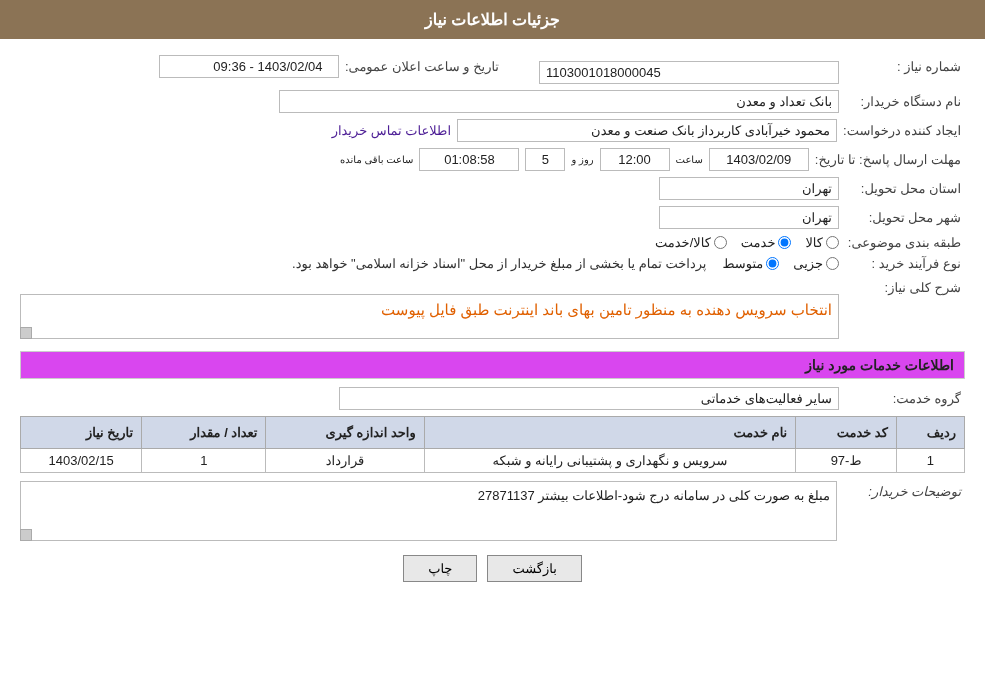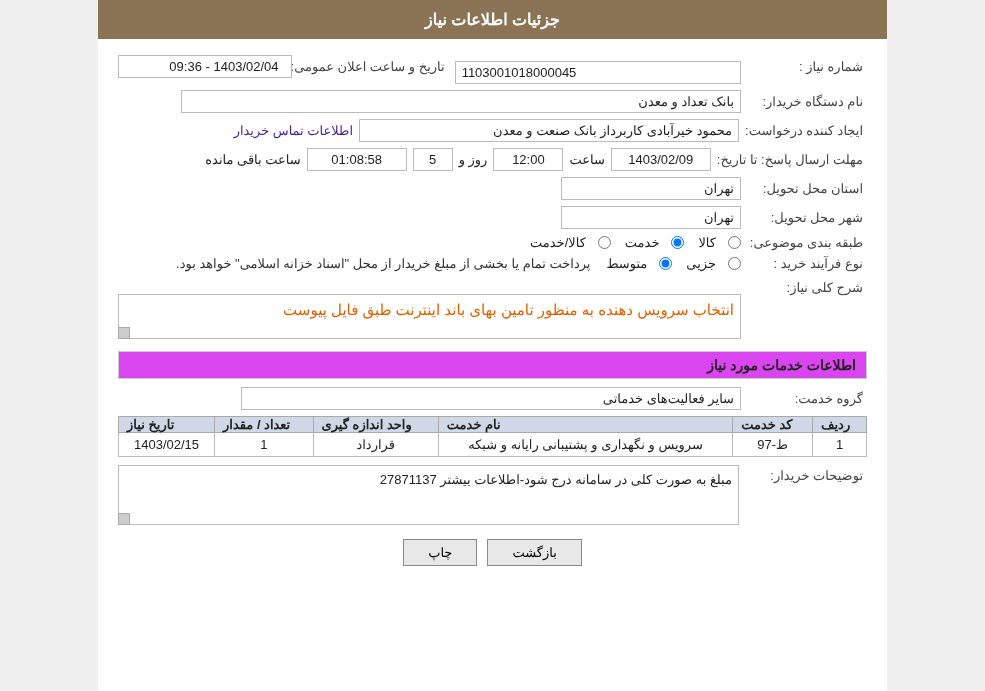--- a/index.html
+++ b/index.html
@@ -4,21 +4,21 @@
   <style>
     * { box-sizing: border-box; margin: 0; padding: 0; }
     body {
       font-family: Tahoma, Arial, sans-serif;
       font-size: 13px;
       background: #f0f0f0;
       direction: rtl;
       color: #222;
     }
     .page-container {
-      width: 789px;
+      width: 985px;
       min-height: 691px;
       background: #fff;
       margin: 0 auto;
     }
     .header-bar {
       background: #8B7355;
       color: #fff;
       text-align: center;
       padding: 10px 0;
       font-size: 16px;
@@ -77,21 +77,21 @@
       font-size: 13px;
     }
     .radio-group {
       display: flex;
       gap: 14px;
       align-items: center;
     }
     .radio-item {
       display: flex;
       align-items: center;
-      gap: 12px;
+      gap: 3px;
     }
     .radio-item input[type=radio] {
       margin: 0;
     }
     .purchase-type-text {
       color: #333;
       font-size: 13px;
     }
     .description-box {
       border: 1px solid #bbb;
@@ -107,22 +107,22 @@
       color: #e06000;
     }
     .services-table {
       width: 100%;
       border-collapse: collapse;
       margin-top: 6px;
     }
     .services-table th {
       background: #d0d8e8;
       border: 1px solid #aaa;
-      padding: 0 8px;
-      text-align: left;
+      padding: 8px 8px;
+      text-align: right;
       font-size: 13px;
     }
     .services-table td {
       border: 1px solid #bbb;
       padding: 4px 8px;
       text-align: center;
       font-size: 13px;
     }
     .buyer-notes-box {
       border: 1px solid #bbb;
@@ -152,21 +152,21 @@
       border: 1px solid #888;
       font-family: Tahoma, Arial, sans-serif;
     }
     .btn-print {
       background: #e8e8e8;
     }
     .btn-back {
       background: #e8e8e8;
     }
     .inline-label {
-      font-size: 13px;
+      font-size: 10px;
       white-space: nowrap;
       text-align: center;
     }
     .resize-handle {
       display: inline-block;
       width: 12px;
       height: 12px;
       background: #ccc;
       border: 1px solid #aaa;
       cursor: se-resize;
@@ -180,21 +180,21 @@
 
   <div class="header-bar">
     <span>جزئیات اطلاعات نیاز</span>
   </div>
 
   <div class="content">
 
     <div class="form-row">
       <span class="label">شماره نیاز :</span>
       <div class="field-box field-wide" style="text-align:left;margin-top:12px;">1103001018000045</div>
-      <span class="label" style="">تاریخ و ساعت اعلان عمومی:</span>
+      <span class="label" style="margin-right:30px;">تاریخ و ساعت اعلان عمومی:</span>
       <div class="field-box field-medium" style="text-align:center;">1403/02/04 - 09:36</div>
     </div>
 
     <div class="form-row">
       <span class="label">نام دستگاه خریدار:</span>
       <div class="field-box" style="width:560px;">بانک تعداد و معدن</div>
     </div>
 
     <div class="form-row">
       <span class="label">ایجاد کننده درخواست:</span>
@@ -290,21 +290,21 @@
           <td>ط-97</td>
           <td>سرویس و نگهداری و پشتیبانی رایانه و شبکه</td>
           <td>قرارداد</td>
           <td>1</td>
           <td>1403/02/15</td>
         </tr>
       </tbody>
     </table>
 
     <div class="buyer-notes-row">
-      <span class="label" style="padding-top:3px;">توضیحات خریدار:</span>
+      <span class="label" style="padding-top:3px;font-style:italic;">توضیحات خریدار:</span>
       <div style="flex:1; position:relative;">
         <div class="buyer-notes-box">
           <span>مبلغ به صورت کلی در سامانه درج شود-اطلاعات بیشتر 27871137</span>
         </div>
         <span class="resize-handle" style="position:absolute;bottom:0;left:0;"></span>
       </div>
     </div>
 
     <div class="btn-row">
       <button class="btn btn-back">بازگشت</button>

